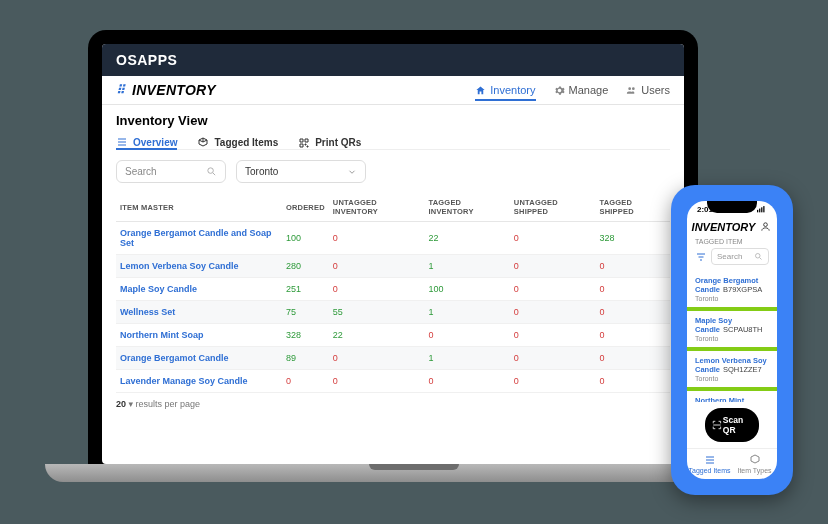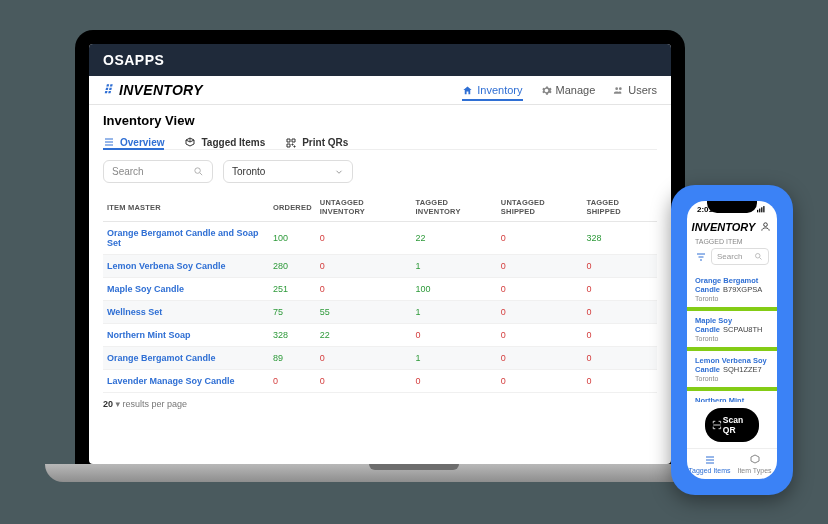--- a/index.html
+++ b/index.html
@@ -7,21 +7,21 @@
     font-family: -apple-system, "Segoe UI", Arial, sans-serif;
     background: #4a5a5e;
     width: 828px;
     height: 524px;
     position: relative;
     overflow: hidden;
   }
   
   .laptop {
     position: absolute;
-    left: 75px;
+    left: 88px;
     top: 30px;
     width: 610px;
     height: 440px;
     background: #000;
     border-radius: 18px 18px 0 0;
     padding: 14px 14px 0 14px;
   }
   .laptop-screen {
     width: 100%;
     height: 420px;

